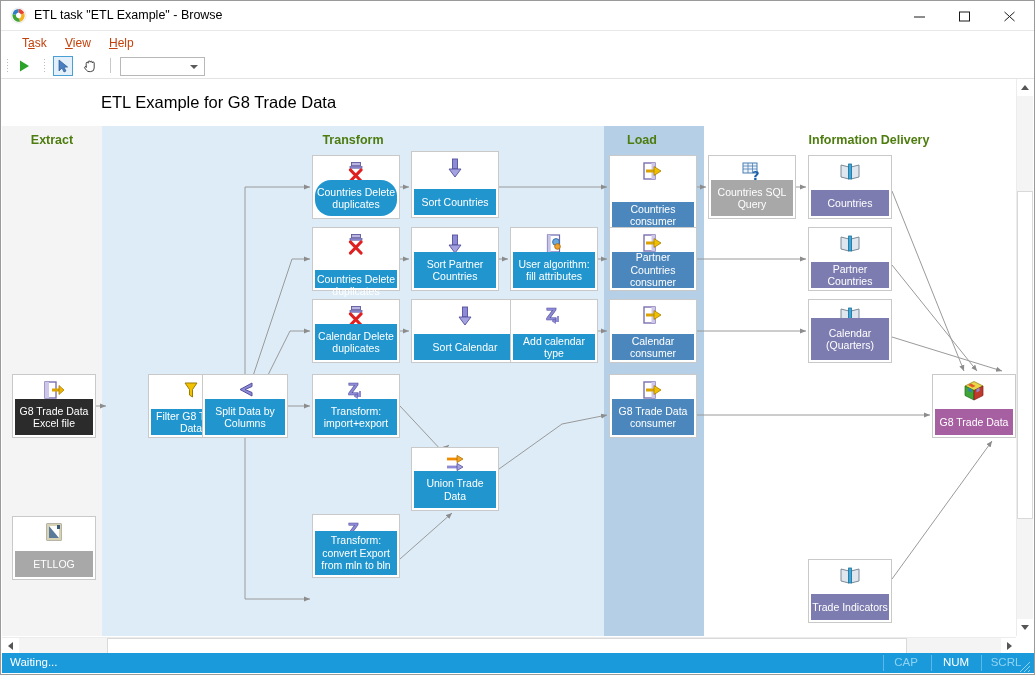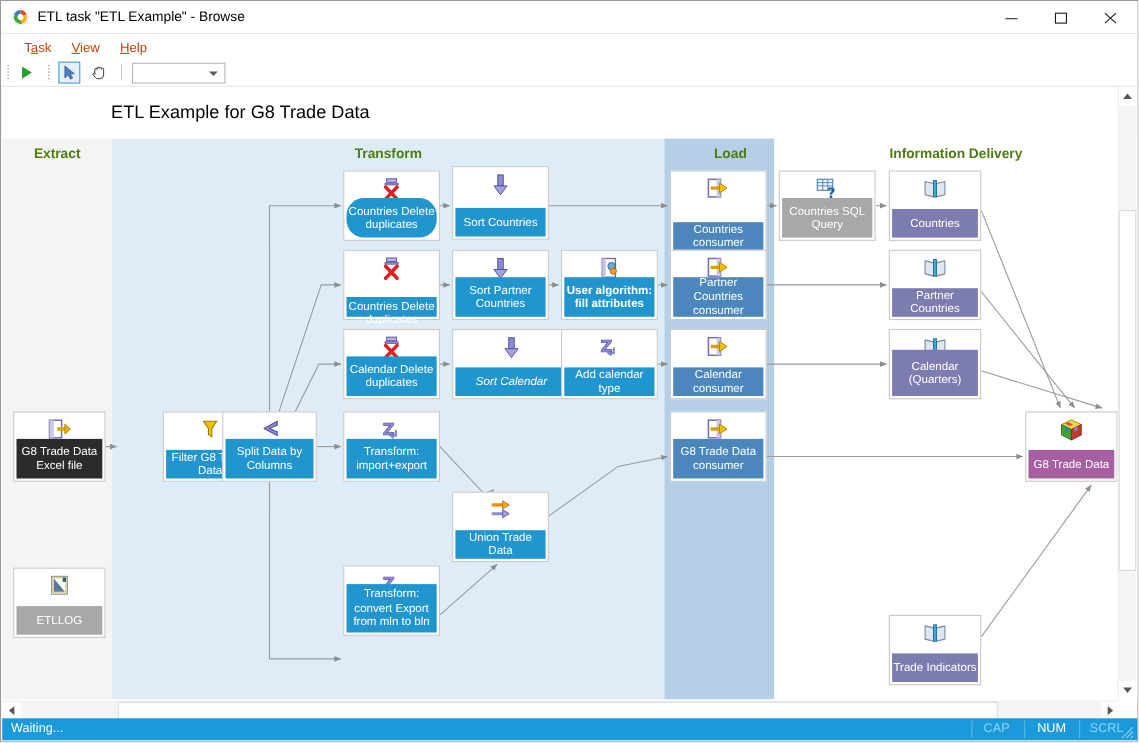--- a/index.html
+++ b/index.html
@@ -152,21 +152,21 @@
 
       <div class="lane lane-extract"></div>
       <div class="lane lane-transform"></div>
       <div class="lane lane-load"></div>
       <div class="lane lane-info"></div>
 
       <div class="diagram-title">ETL Example for G8 Trade Data</div>
 
       <div class="lane-label" style="left:0;width:100px">Extract</div>
       <div class="lane-label" style="left:100px;width:502px">Transform</div>
-      <div class="lane-label" style="left:602px;width:120px">Load</div>
+      <div class="lane-label" style="left:580px;width:120px">Load</div>
       <div class="lane-label" style="left:702px;width:330px">Information Delivery</div>
 
       <svg class="edges">
         <defs>
           <marker id="ah" markerWidth="7" markerHeight="7" refX="6" refY="3" orient="auto">
             <path d="M0,0.4 L6,3 L0,5.6 Z" fill="#8c8c8c"></path>
           </marker>
         </defs>
         <g stroke="#9a9a9a" stroke-width="1" fill="none" marker-end="url(#ah)">
 
@@ -278,38 +278,38 @@
       </svg></div>
             <div class="cap cap-blue" style="height: 18px;">Partner Countries Delete duplicates</div>
           </div>
           <div class="node" style="left: 409px; top: 148px; width: 88px; height: 64px;">
             <div class="ico"><svg width="20" height="22" viewBox="0 0 20 22">
         <rect x="7.5" y="2" width="5" height="10" fill="#8d8ad6" stroke="#54509e" stroke-width="0.9"></rect>
         <polygon points="4,12 16,12 10,20" fill="#a5a2e0" stroke="#54509e" stroke-width="0.9" stroke-linejoin="round"></polygon>
       </svg></div>
             <div class="cap cap-blue" style="height: 36px;">Sort Partner Countries</div>
           </div>
-          <div class="node" style="left: 508px; top: 148px; width: 88px; height: 64px; font-weight: bold;">
+          <div class="node" style="left: 508px; top: 148px; width: 88px; height: 64px;">
             <div class="ico"><svg width="20" height="22" viewBox="0 0 20 22">
         <rect x="3.5" y="2" width="12" height="17" fill="#fff" stroke="#6b66ad" stroke-width="1.2"></rect>
         <rect x="3.5" y="2" width="3.2" height="17" fill="#c8c4e8"></rect>
         <circle cx="12" cy="9" r="3.4" fill="#6fa8dc" stroke="#2f6aa8" stroke-width="0.9"></circle>
         <circle cx="13.5" cy="13.5" r="2.8" fill="#f0a030" stroke="#b06f00" stroke-width="0.9"></circle>
       </svg></div>
             <div class="cap cap-blue" style="height: 36px;">User algorithm: fill attributes</div>
           </div>
           <div class="node" style="left: 310px; top: 220px; width: 88px; height: 64px;">
             <div class="ico"><svg width="22" height="22" viewBox="0 0 22 22">
         <rect x="6.5" y="1.5" width="9" height="3.2" fill="#b9b4e0" stroke="#5f5a9e" stroke-width="0.9"></rect>
         <rect x="5" y="5.6" width="12" height="1.6" fill="#8d8ad6" stroke="#5f5a9e" stroke-width="0.7"></rect>
         <path d="M5.5 9 L16 20 M16 9 L5.5 20" stroke="#e02020" stroke-width="3.2" stroke-linecap="round"></path>
       </svg></div>
             <div class="cap cap-blue" style="height: 36px;">Calendar Delete duplicates</div>
           </div>
-          <div class="node" style="left: 409px; top: 220px; width: 108px; height: 64px; font-style: italic;">
+          <div class="node" style="left: 409px; top: 220px; width: 108px; height: 64px;">
             <div class="ico"><svg width="20" height="22" viewBox="0 0 20 22">
         <rect x="7.5" y="2" width="5" height="10" fill="#8d8ad6" stroke="#54509e" stroke-width="0.9"></rect>
         <polygon points="4,12 16,12 10,20" fill="#a5a2e0" stroke="#54509e" stroke-width="0.9" stroke-linejoin="round"></polygon>
       </svg></div>
             <div class="cap cap-blue" style="height: 26px;">Sort Calendar</div>
           </div>
           <div class="node" style="left: 508px; top: 220px; width: 88px; height: 64px;">
             <div class="ico"><svg width="22" height="20" viewBox="0 0 22 20">
         <text x="3" y="15" font-family="DejaVu Sans, sans-serif" font-size="15" font-weight="bold" fill="#8d8ad6" stroke="#54509e" stroke-width="0.6">Z</text>
         <path d="M15 11 L15 16 L11.5 16" fill="none" stroke="#8d8ad6" stroke-width="2"></path>
@@ -325,21 +325,21 @@
       </svg></div>
             <div class="cap cap-blue" style="height: 36px;">Transform: import+export</div>
           </div>
           <div class="node" style="left: 409px; top: 368px; width: 88px; height: 64px;">
             <div class="ico"><svg width="24" height="20" viewBox="0 0 24 20">
         <path d="M4 6 L15 6" stroke="#f08c00" stroke-width="2.8"></path>
         <polygon points="14,2.4 20,6 14,9.6" fill="#f5a623" stroke="#b06f00" stroke-width="0.8"></polygon>
         <path d="M4 14 L15 14" stroke="#8d8ad6" stroke-width="2.8"></path>
         <polygon points="14,10.4 20,14 14,17.6" fill="#a5a2e0" stroke="#54509e" stroke-width="0.8"></polygon>
       </svg></div>
-            <div class="cap cap-blue" style="height: 26px;">Union Trade Data</div>
+            <div class="cap cap-blue" style="height: 37px;">Union Trade Data</div>
           </div>
           <div class="node" style="left: 310px; top: 435px; width: 88px; height: 64px;">
             <div class="ico"><svg width="22" height="20" viewBox="0 0 22 20">
         <text x="3" y="15" font-family="DejaVu Sans, sans-serif" font-size="15" font-weight="bold" fill="#8d8ad6" stroke="#54509e" stroke-width="0.6">Z</text>
         <path d="M15 11 L15 16 L11.5 16" fill="none" stroke="#8d8ad6" stroke-width="2"></path>
         <polygon points="12.5,13.5 9,16 12.5,18.5" fill="#8d8ad6" stroke="#54509e" stroke-width="0.5"></polygon>
       </svg></div>
             <div class="cap cap-blue" style="height: 44px;">Transform: convert Export from mln to bln</div>
           </div>
           <div class="node" style="left: 607px; top: 76px; width: 88px; height: 76px; padding-left: 46px;">

